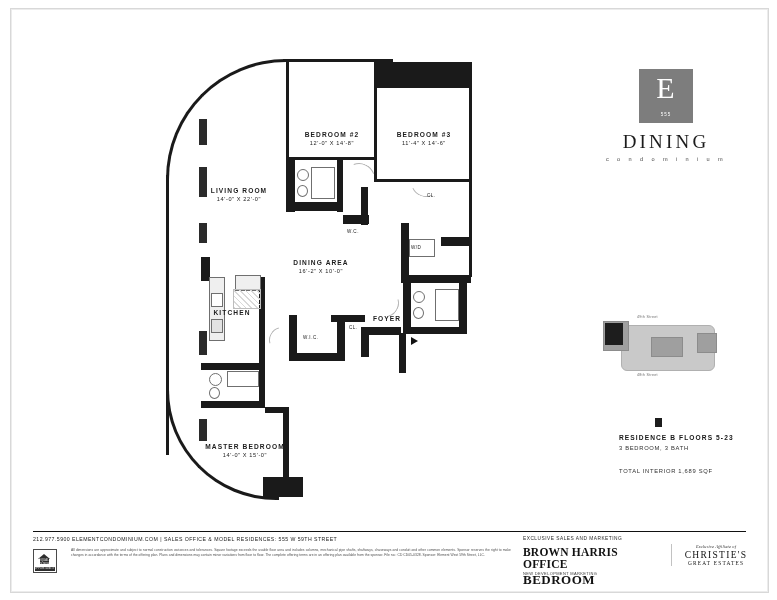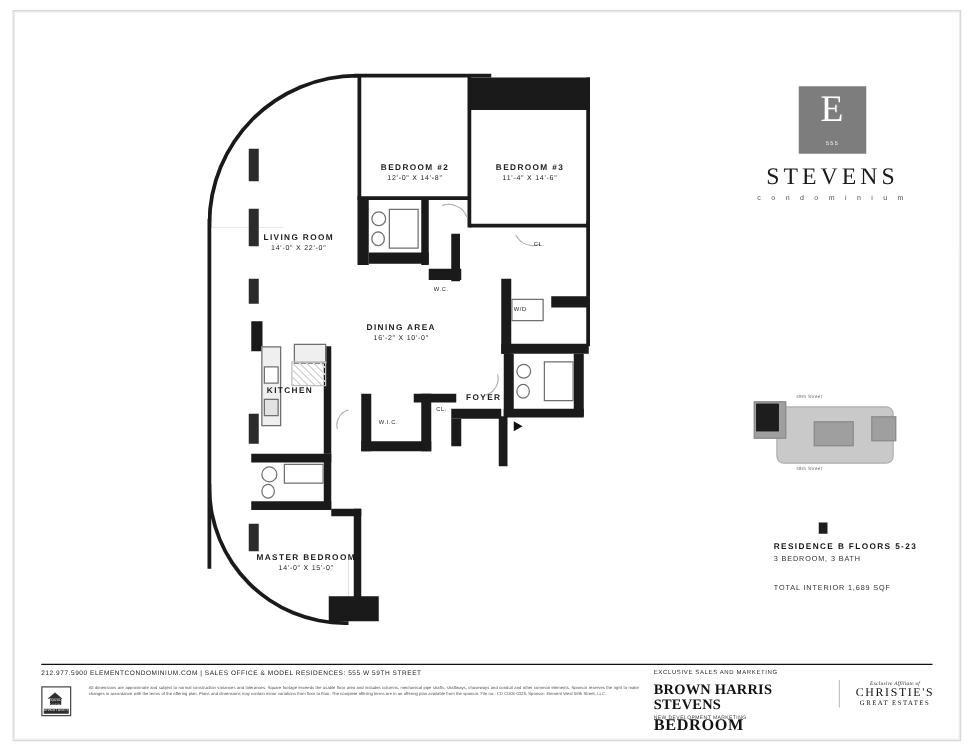--- a/index.html
+++ b/index.html
@@ -450,21 +450,21 @@
       <div class="tiny-label" style="left:380px; top:218px;">W/D</div>
       <div class="tiny-label" style="left:272px; top:308px;">W.I.C.</div>
       <div class="tiny-label" style="left:318px; top:298px;">CL.</div>
     </div>
 
     <div id="logo-block">
       <div id="logo-mark">
         <span class="letter">E</span>
         <span class="sub">555</span>
       </div>
-      <div id="logo-word">STEVENS</div>
+      <div id="logo-word">DINING</div>
       <div id="logo-tag">c o n d o m i n i u m</div>
     </div>
 
     <div id="keyplan">
       <div class="kp" style="left:24px; top:16px; width:92px; height:44px; border-radius:6px;"></div>
       <div class="kp kp-mid" style="left:6px; top:12px; width:24px; height:28px;"></div>
       <div class="kp kp-dark" style="left:8px; top:14px; width:16px; height:20px;"></div>
       <div class="kp kp-mid" style="left:54px; top:28px; width:30px; height:18px;"></div>
       <div class="kp kp-mid" style="left:100px; top:24px; width:18px; height:18px;"></div>
       <div class="kp-street" style="left:40px; top:6px;">49th Street</div>
@@ -492,21 +492,21 @@
           <div class="captxt">EQUAL HOUSING OPPORTUNITY</div>
         </div>
         <div id="disclaimer-wrap">
           <div id="disclaimer">All dimensions are approximate and subject to normal construction variances and tolerances.  Square footage exceeds the usable floor area and includes columns, mechanical pipe shafts, shaftways, chaseways and conduit and other common elements.  Sponsor reserves the right to make changes in accordance with the terms of the offering plan.  Plans and dimensions may contain minor variations from floor to floor.  The complete offering terms are in an offering plan available from the sponsor.  File no.: CD CD05-0328.  Sponsor: Element West 59th Street, LLC.</div>
         </div>
       </div>
 
       <div id="footer-right">
         <div id="exclusive-line">EXCLUSIVE SALES AND MARKETING</div>
         <div id="bhs">
-          <div class="name">BROWN HARRIS STEVENS</div>
+          <div class="name">BROWN HARRIS OFFICE</div>
           <div class="ndm">NEW DEVELOPMENT MARKETING</div>
           <div class="select">BEDROOM</div>
         </div>
         <div id="christies">
           <div class="aff">Exclusive Affiliate of</div>
           <div class="main">CHRISTIE'S</div>
           <div class="ge">GREAT ESTATES</div>
         </div>
       </div>
     </div>

